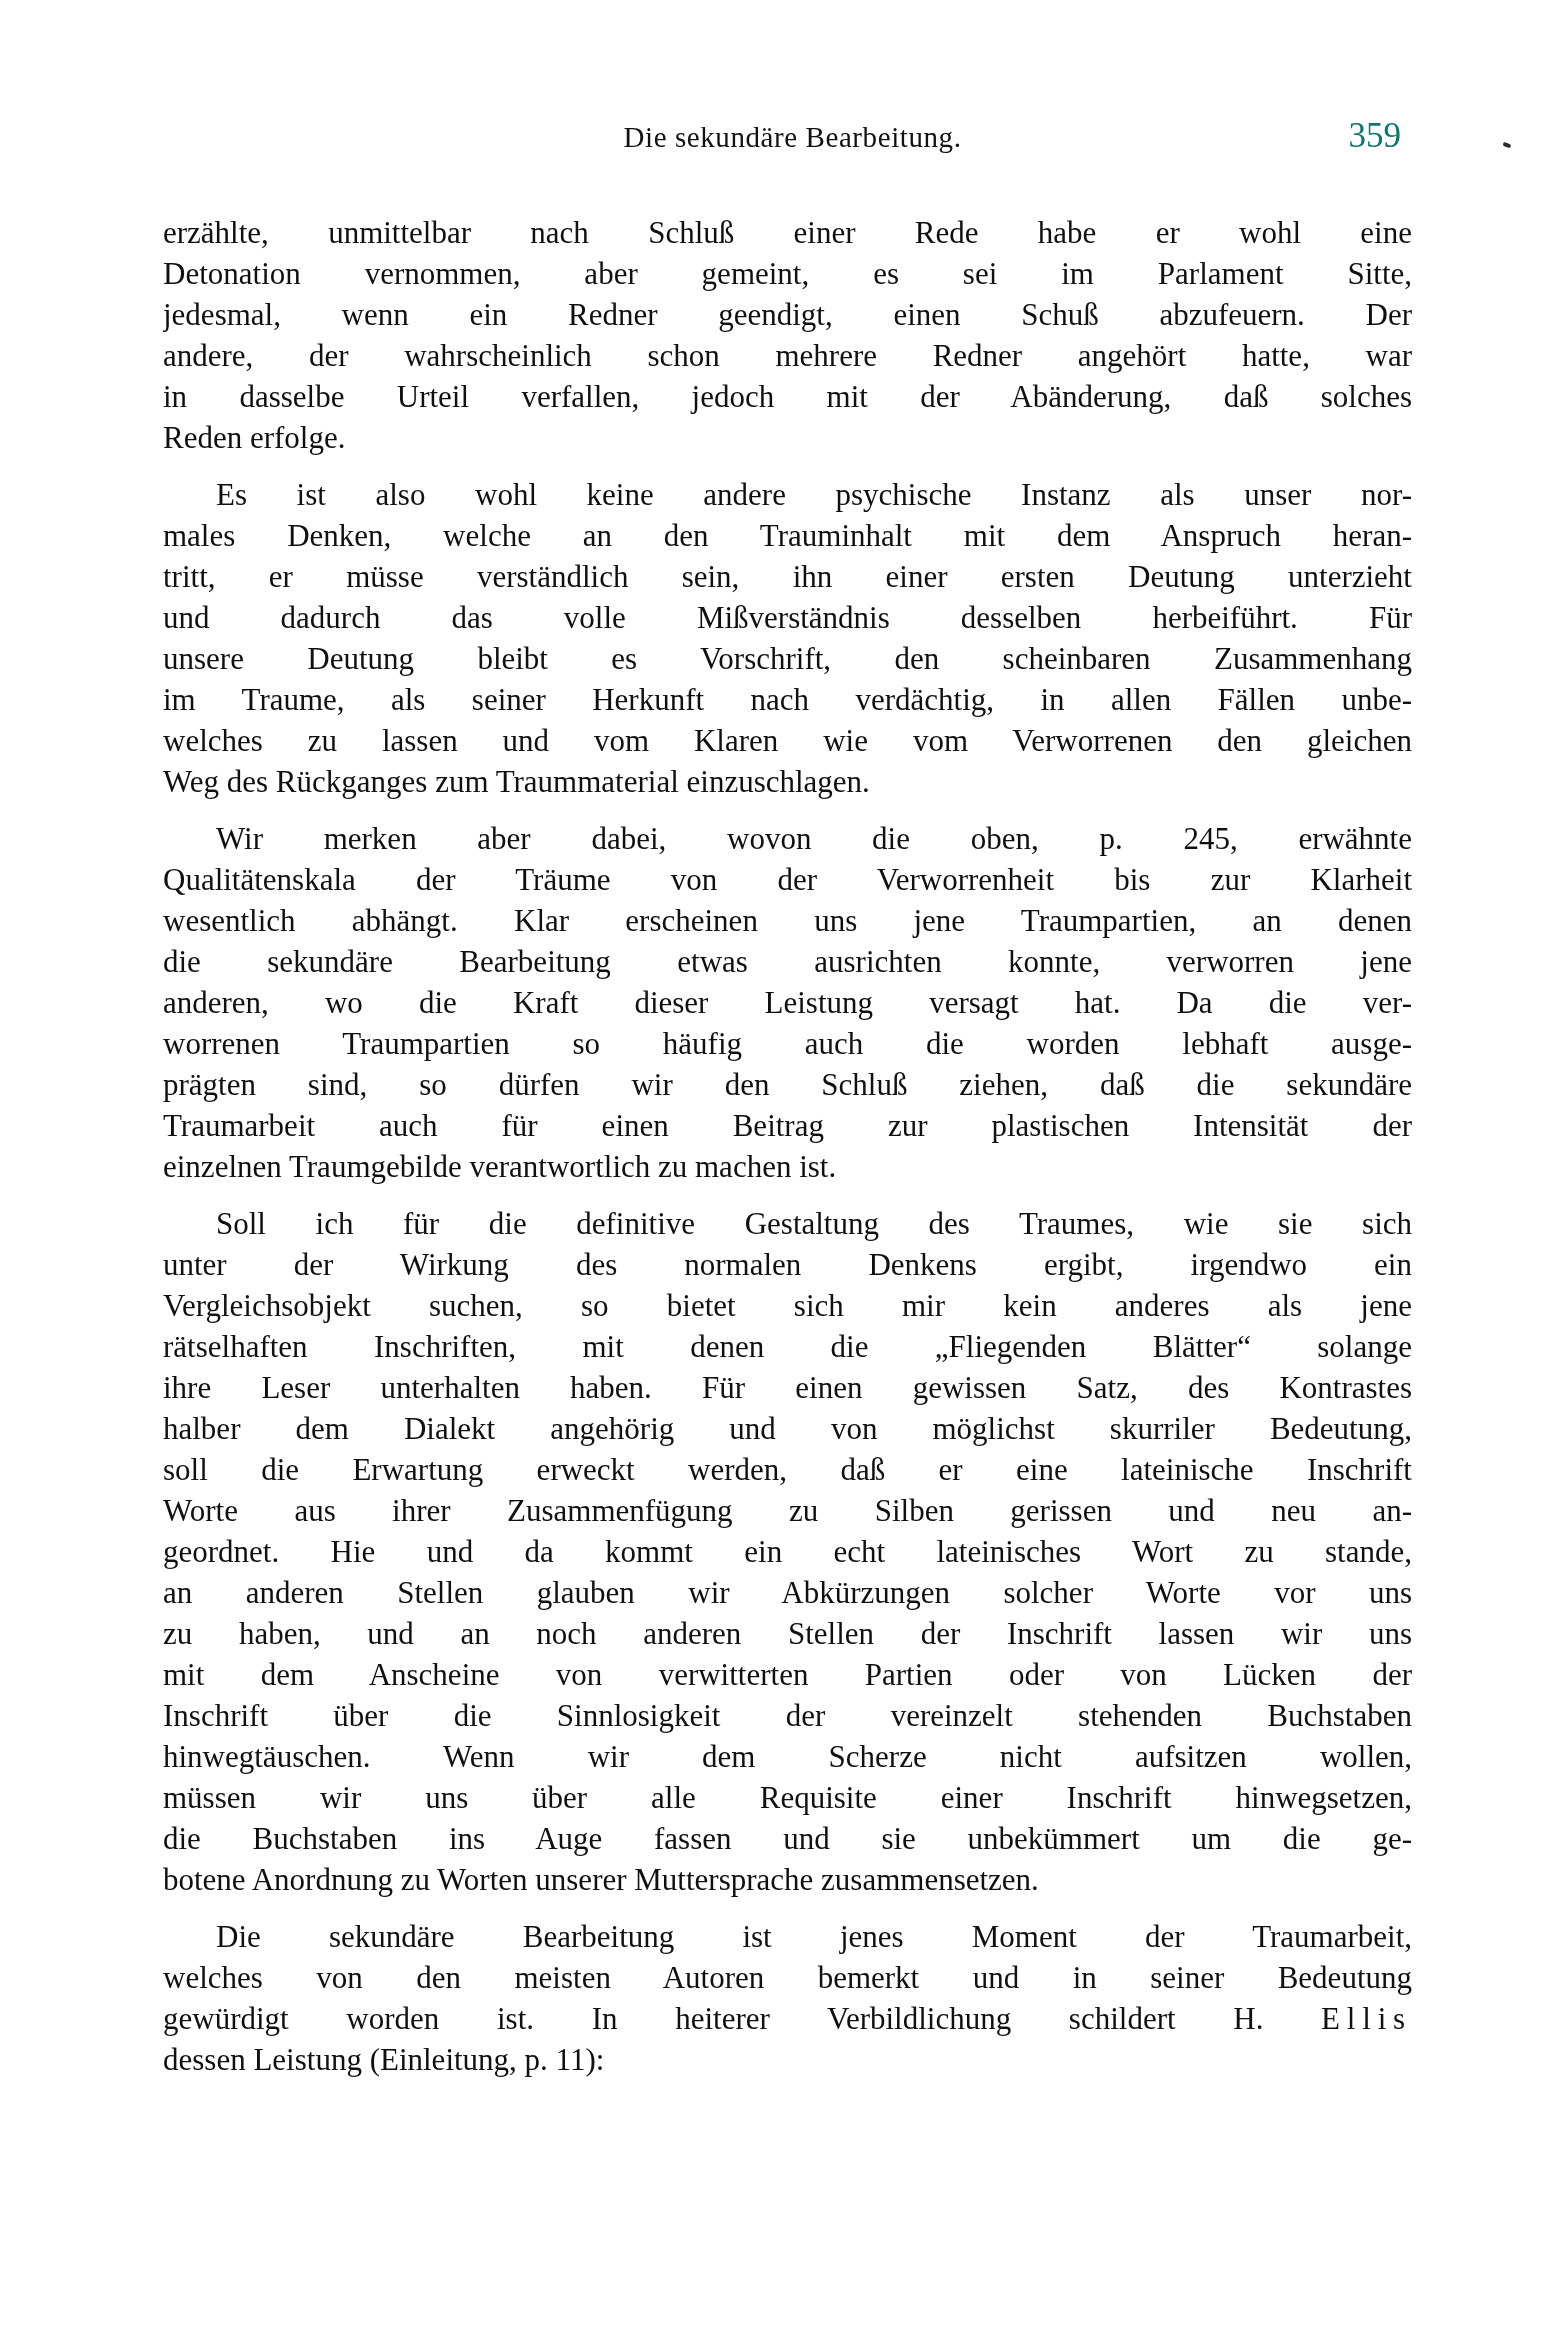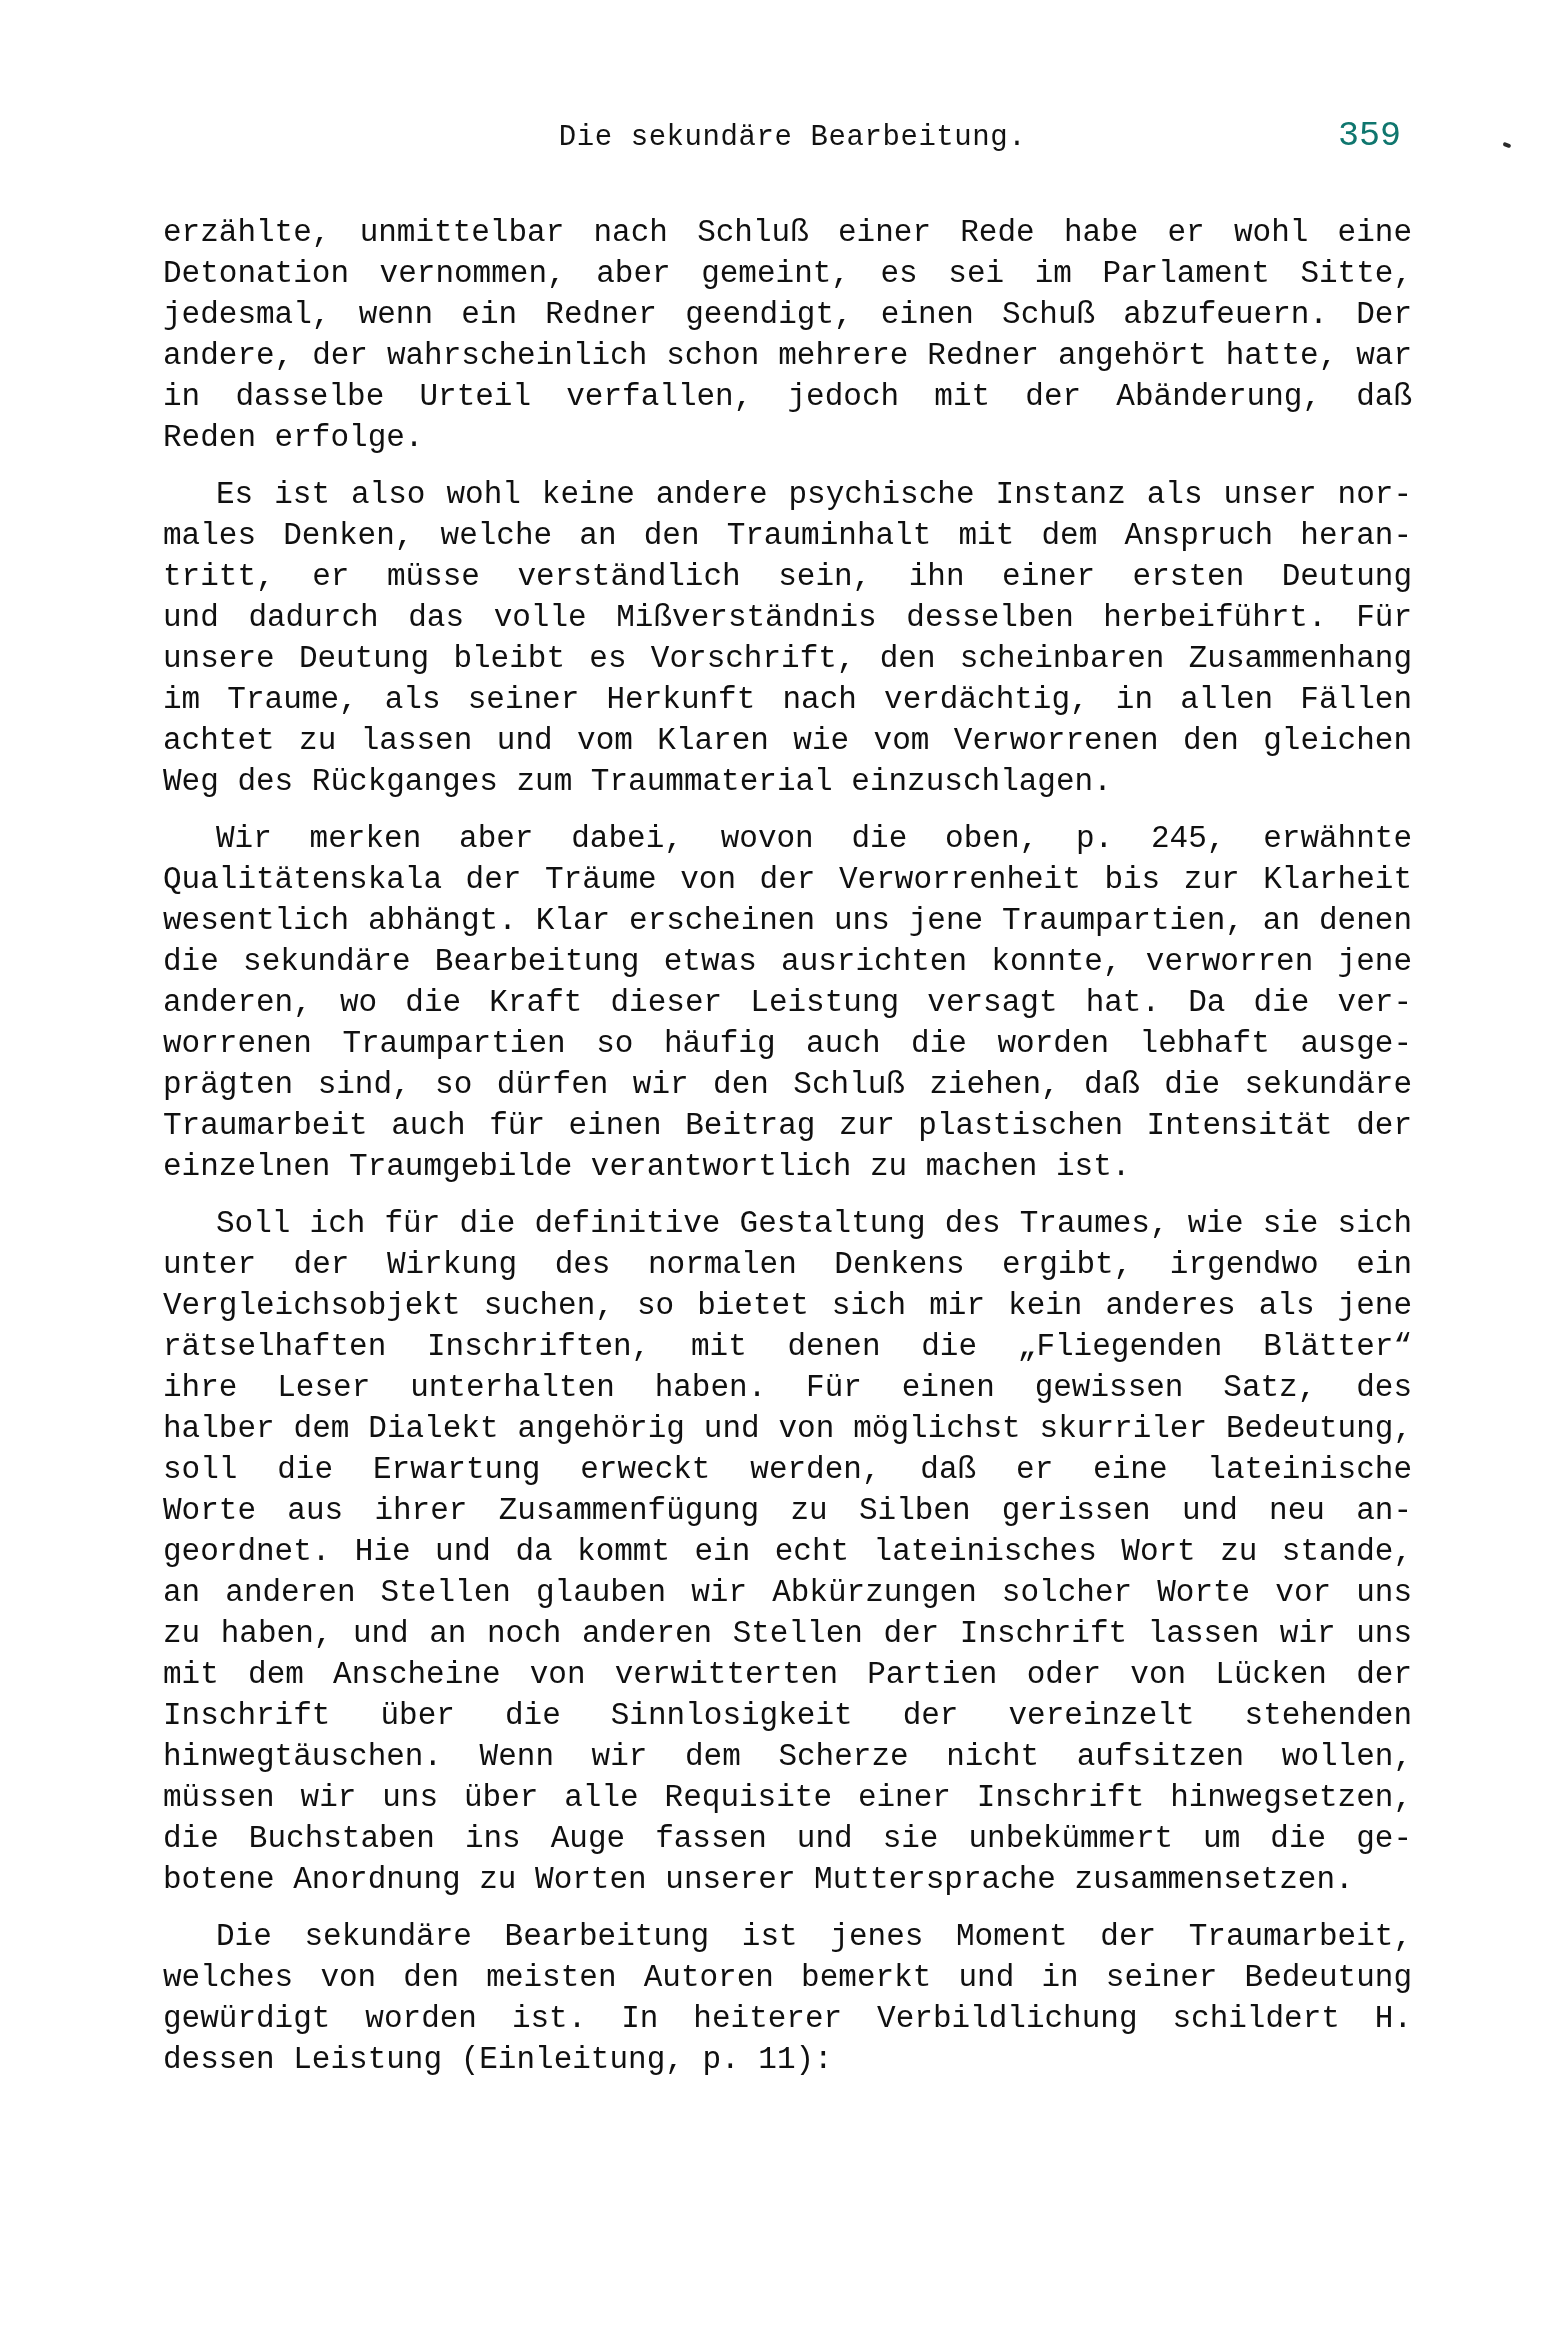--- a/index.html
+++ b/index.html
@@ -6,21 +6,21 @@
     margin: 0;
     padding: 0;
     background: #ffffff;
   }
   .scan-page {
     position: relative;
     width: 1564px;
     height: 2334px;
     background: #ffffff;
     color: #101010;
-    font-family: Liberation Mono, monospace;
+    font-family: Liberation Serif, serif;
     overflow: hidden;
   }
   .page-header {
     position: absolute;
     left: 163px;
     top: 121px;
     width: 1259px;
     height: 47px;
   }
   .running-title {
@@ -102,21 +102,21 @@
         <div class="line">in dasselbe Urteil verfallen, jedoch mit der Abänderung, daß solches</div>
         <div class="line last">Reden erfolge.</div>
       </div>
       <div class="paragraph">
         <div class="line indent">Es ist also wohl keine andere psychische Instanz als unser nor-</div>
         <div class="line">males Denken, welche an den Trauminhalt mit dem Anspruch heran-</div>
         <div class="line">tritt, er müsse verständlich sein, ihn einer ersten Deutung unterzieht</div>
         <div class="line">und dadurch das volle Mißverständnis desselben herbeiführt.  Für</div>
         <div class="line">unsere Deutung bleibt es Vorschrift, den scheinbaren Zusammenhang</div>
         <div class="line">im Traume, als seiner Herkunft nach verdächtig, in allen Fällen unbe-</div>
-        <div class="line">achtet zu lassen und vom Klaren wie vom Verworrenen den gleichen</div>
+        <div class="line">welches zu lassen und vom Klaren wie vom Verworrenen den gleichen</div>
         <div class="line last">Weg des Rückganges zum Traummaterial einzuschlagen.</div>
       </div>
       <div class="paragraph">
         <div class="line indent">Wir merken aber dabei, wovon die oben, p. 245, erwähnte</div>
         <div class="line">Qualitätenskala der Träume von der Verworrenheit bis zur Klarheit</div>
         <div class="line">wesentlich abhängt.  Klar erscheinen uns jene Traumpartien, an denen</div>
         <div class="line">die sekundäre Bearbeitung etwas ausrichten konnte, verworren jene</div>
         <div class="line">anderen, wo die Kraft dieser Leistung versagt hat.  Da die ver-</div>
         <div class="line">worrenen Traumpartien so häufig auch die worden lebhaft ausge-</div>
         <div class="line">prägten sind, so dürfen wir den Schluß ziehen, daß die sekundäre</div>

